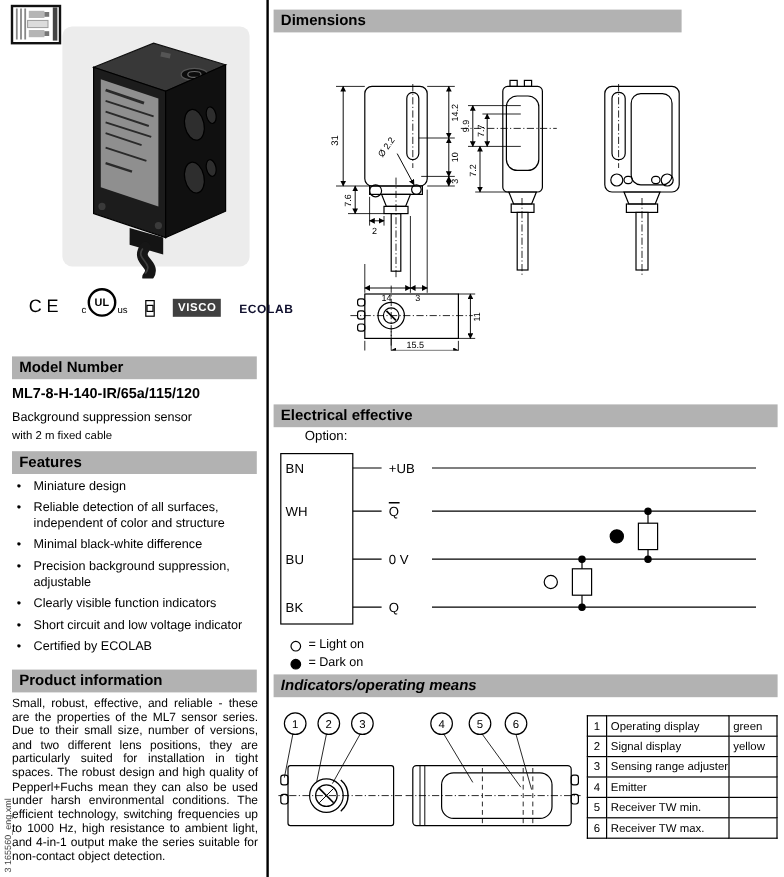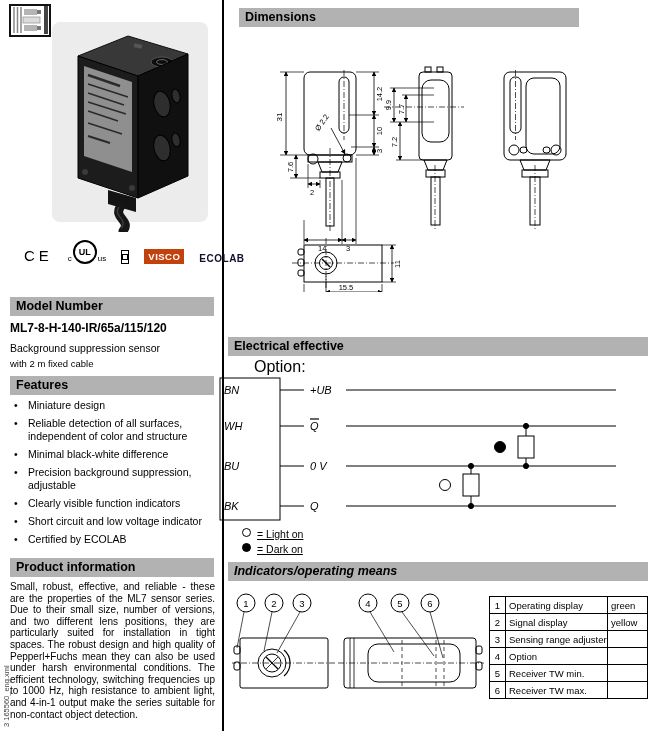--- a/index.html
+++ b/index.html
@@ -16,38 +16,38 @@
   .certs{position:absolute;left:24px;top:234px;width:194px;height:30px;display:flex;
          align-items:flex-end;gap:15px;}
   .ce{font-size:15px;letter-spacing:4px;font-weight:400;}
   .ulmark{display:flex;align-items:flex-end;gap:1px;}
   .ulmark .c,.ulmark .us{font-size:8px;line-height:10px;}
   .ulcircle{width:20px;height:20px;border:2px solid #000;border-radius:50%;display:flex;
             align-items:center;justify-content:center;font-weight:bold;font-size:9px;}
   .sq-outer{width:12px;height:12px;border:1.5px solid #000;display:flex;align-items:center;
             justify-content:center;}
   .sq-inner{width:4px;height:4px;border:1.5px solid #000;}
-  .visco{background:#c2410c;color:#fff;font-weight:bold;font-size:9.5px;padding:2px 4px;
+  .visco{background:#404040;color:#fff;font-weight:bold;font-size:9.5px;padding:2px 4px;
          letter-spacing:.5px;}
   .ecolab{font-weight:bold;font-size:10px;color:#10102e;letter-spacing:.5px;}
   .model-number{position:absolute;left:10px;top:321px;font-weight:bold;font-size:12px;}
   .model-desc{position:absolute;left:10px;top:342px;font-size:10.5px;}
   .model-sub{position:absolute;left:10px;top:358px;font-size:9.5px;}
   .features-list{position:absolute;left:10px;top:399px;width:206px;margin:0;padding:0;
                  list-style:none;font-size:10.5px;line-height:13px;}
   .features-list li{padding-left:18px;position:relative;margin-bottom:5px;}
   .features-list li::before{content:"\2022";position:absolute;left:4px;}
   .product-text{position:absolute;left:10px;top:581px;width:205px;font-size:10px;
                 line-height:11.6px;text-align:justify;}
   .vtext{position:absolute;left:2px;top:727px;transform:rotate(-90deg);transform-origin:0 0;
          white-space:nowrap;font-size:7.5px;color:#444;}
   
-  .option-label{position:absolute;left:254px;top:358px;font-size:16px;}
+  .option-label{position:absolute;left:254px;top:358px;font-size:11px;}
   .legend{position:absolute;left:242px;top:528px;font-size:10.5px;}
-  .legend-row{display:flex;align-items:flex-start;gap:6px;height:15px;text-decoration:underline;}
+  .legend-row{display:flex;align-items:flex-end;gap:6px;height:15px;}
   .circ{width:9px;height:9px;border:1.3px solid #000;border-radius:50%;box-sizing:border-box;}
   .circ.filled{background:#000;}
   
   .ind-table{position:absolute;left:489px;top:596px;border-collapse:collapse;
              table-layout:fixed;width:158px;font-size:9.5px;}
   .ind-table td{border:1px solid #000;padding:1.5px 3px;height:13px;overflow:hidden;
                 white-space:nowrap;}
   .ind-table td.no{text-align:center;padding:1.5px 1px;}
   svg{display:block;}
   svg text{font-family:"Liberation Sans",sans-serif;}
@@ -133,21 +133,21 @@
     <li>Clearly visible function indicators</li>
     <li>Short circuit and low voltage indicator</li>
     <li>Certified by ECOLAB</li>
   </ul>
 
   <div class="bar" style="left:10px;top:558px;width:204px;">Product information</div>
   <div class="product-text">Small, robust, effective, and reliable - these are the properties of the ML7 sensor series. Due to their small size, number of versions, and two different lens positions, they are particularly suited for installation in tight spaces. The robust design and high quality of Pepperl+Fuchs mean they can also be used under harsh environmental conditions. The efficient technology, switching frequencies up to 1000 Hz, high resistance to ambient light, and 4-in-1 output make the series suitable for non-contact object detection.</div>
 
   <div class="vtext">3   165560_eng.xml</div>
 
-  <div class="bar" style="left:228px;top:8px;width:340px;margin-left:11px;">Dimensions</div>
+  <div class="bar" style="left:228px;top:8px;width:340px;">Dimensions</div>
 
   <div class="abs" style="left:234px;top:60px;">
     <svg width="410" height="232" viewBox="0 0 410 232" fill="none" stroke="#000" stroke-width="1">
       <defs>
         <marker id="ar" viewBox="0 0 10 10" refX="9" refY="5" markerWidth="6" markerHeight="6" orient="auto-start-reverse">
             <path d="M0 0 L10 5 L0 10 z" fill="#000" stroke="none"></path>
           </marker>
       </defs>
 
       <rect x="70" y="12" width="52" height="83" rx="6"></rect>
@@ -249,21 +249,21 @@
       <line x1="92" y1="232" x2="148" y2="232" marker-start="url(#ar)" marker-end="url(#ar)" stroke-width="0.8"></line>
       <text font-size="7.5" x="112" y="230" fill="#000" stroke="none" text-anchor="middle">15.5</text>
       <line x1="70" y1="246" x2="148" y2="246" marker-start="url(#ar)" marker-end="url(#ar)" stroke-width="0.8"></line>
       <text font-size="7.5" x="106" y="244" fill="#000" stroke="none" text-anchor="middle">23</text>
     </svg>
   </div>
 
   <div class="bar" style="left:228px;top:337px;width:420px;">Electrical effective</div>
   <div class="option-label">Option:</div>
 
-  <div class="abs" style="left:216px;top:374px;font-style:italic;">
+  <div class="abs" style="left:230px;top:374px;">
     <svg width="410" height="150" viewBox="0 0 410 150" fill="none" stroke="#000" stroke-width="1">
       <rect x="4" y="4" width="60" height="142"></rect>
       <text font-size="11" x="8" y="20" fill="#000" stroke="none">BN</text>
       <text font-size="11" x="8" y="56" fill="#000" stroke="none">WH</text>
       <text font-size="11" x="8" y="96" fill="#000" stroke="none">BU</text>
       <text font-size="11" x="8" y="136" fill="#000" stroke="none">BK</text>
       <line x1="64" y1="16" x2="88" y2="16"></line>
       <line x1="64" y1="52" x2="88" y2="52"></line>
       <line x1="64" y1="92" x2="88" y2="92"></line>
       <line x1="64" y1="132" x2="88" y2="132"></line>
@@ -367,21 +367,21 @@
         <td>Signal display</td>
         <td>yellow</td>
       </tr>
       <tr>
         <td class="no">3</td>
         <td>Sensing range adjuster</td>
         <td></td>
       </tr>
       <tr>
         <td class="no">4</td>
-        <td>Option</td>
+        <td>Emitter</td>
         <td></td>
       </tr>
       <tr>
         <td class="no">5</td>
         <td>Receiver TW min.</td>
         <td></td>
       </tr>
       <tr>
         <td class="no">6</td>
         <td>Receiver TW max.</td>

